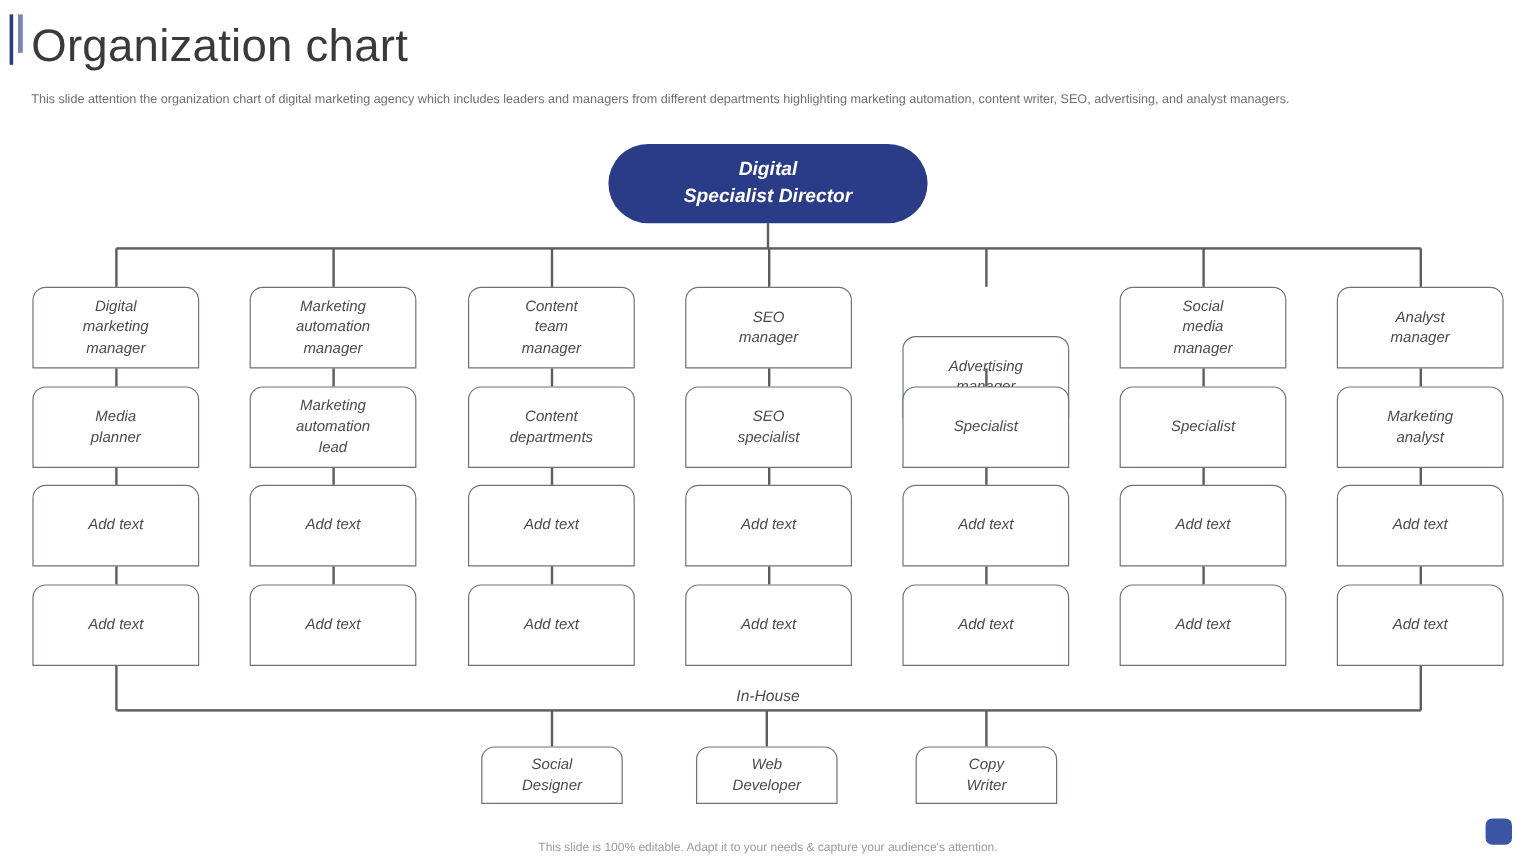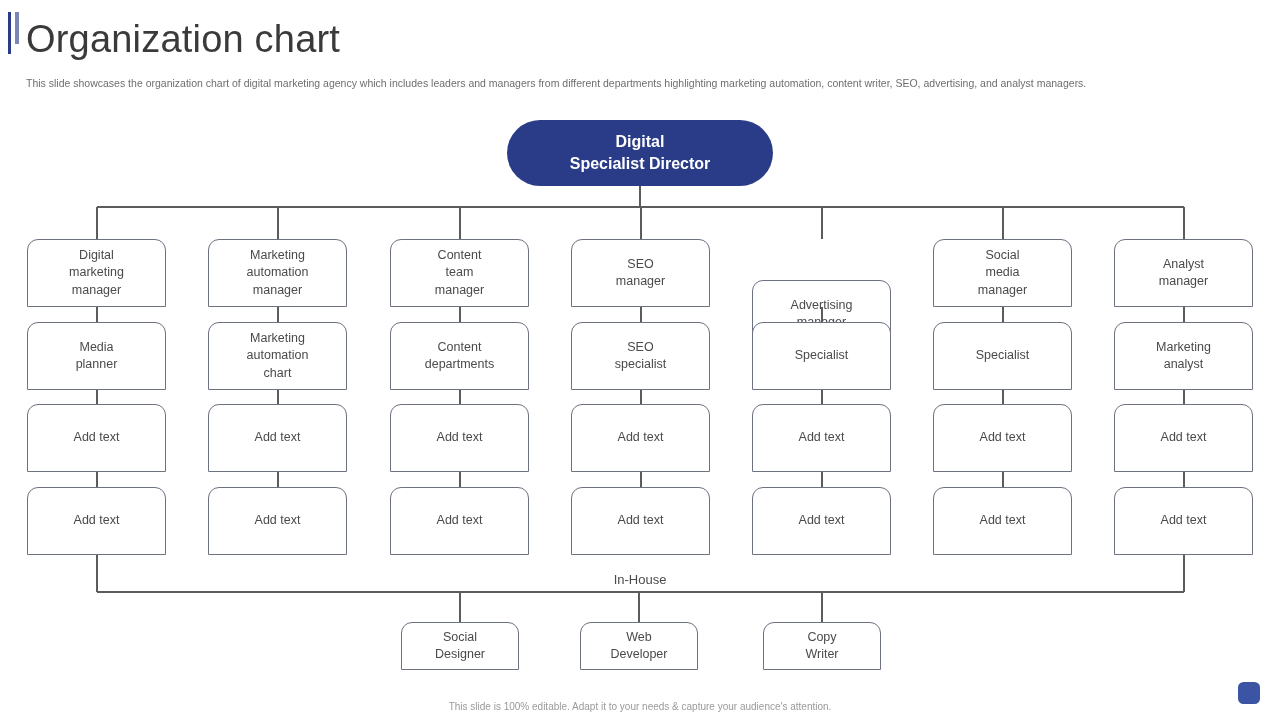--- a/index.html
+++ b/index.html
@@ -63,20 +63,21 @@
     white-space: nowrap;
   }
 
   
   .chart {
     position: absolute;
     left: 0;
     top: 0;
     width: 1280px;
     height: 720px;
+    font-style: italic;
   }
 
   
   .root-node {
     position: absolute;
     left: 507px;
     top: 120px;
     width: 266px;
     height: 66px;
     background: #2a3c87;
@@ -160,21 +161,21 @@
 </style>
 </head>
 <body>
 
 <div class="accent-bars">
   <div class="accent-bar-dark"></div>
   <div class="accent-bar-light"></div>
 </div>
 
 <div class="page-title">Organization chart</div>
-<div class="page-subtitle">This slide showcases the organization chart of digital marketing agency which includes leaders and managers from different departments highlighting marketing automation, content writer, SEO,  advertising, and analyst managers.</div>
+<div class="page-subtitle">This slide attention the organization chart of digital marketing agency which includes leaders and managers from different departments highlighting marketing automation, content writer, SEO,  advertising, and analyst managers.</div>
 
 <div class="chart" id="chart-canvas">
 
   <div class="root-node">
     <div>
       <div>Digital</div>
       <div>Specialist Director</div>
     </div>
   </div>
 
@@ -214,21 +215,21 @@
           <div>Marketing</div>
           <div>automation</div>
           <div>manager</div>
         </div>
       </div>
       <div class="ln-v" style="left:276.5px;top:307px;height:15px;"></div>
       <div class="node" style="left:208px;top:322px;width:139px;height:68px;">
         <div>
           <div>Marketing</div>
           <div>automation</div>
-          <div>chart</div>
+          <div>lead</div>
         </div>
       </div>
       <div class="ln-v" style="left:276.5px;top:390px;height:14px;"></div>
       <div class="node" style="left:208px;top:404px;width:139px;height:68px;">
         <div>
           <div>Add text</div>
         </div>
       </div>
       <div class="ln-v" style="left:276.5px;top:472px;height:15px;"></div>
       <div class="node" style="left:208px;top:487px;width:139px;height:68px;">

